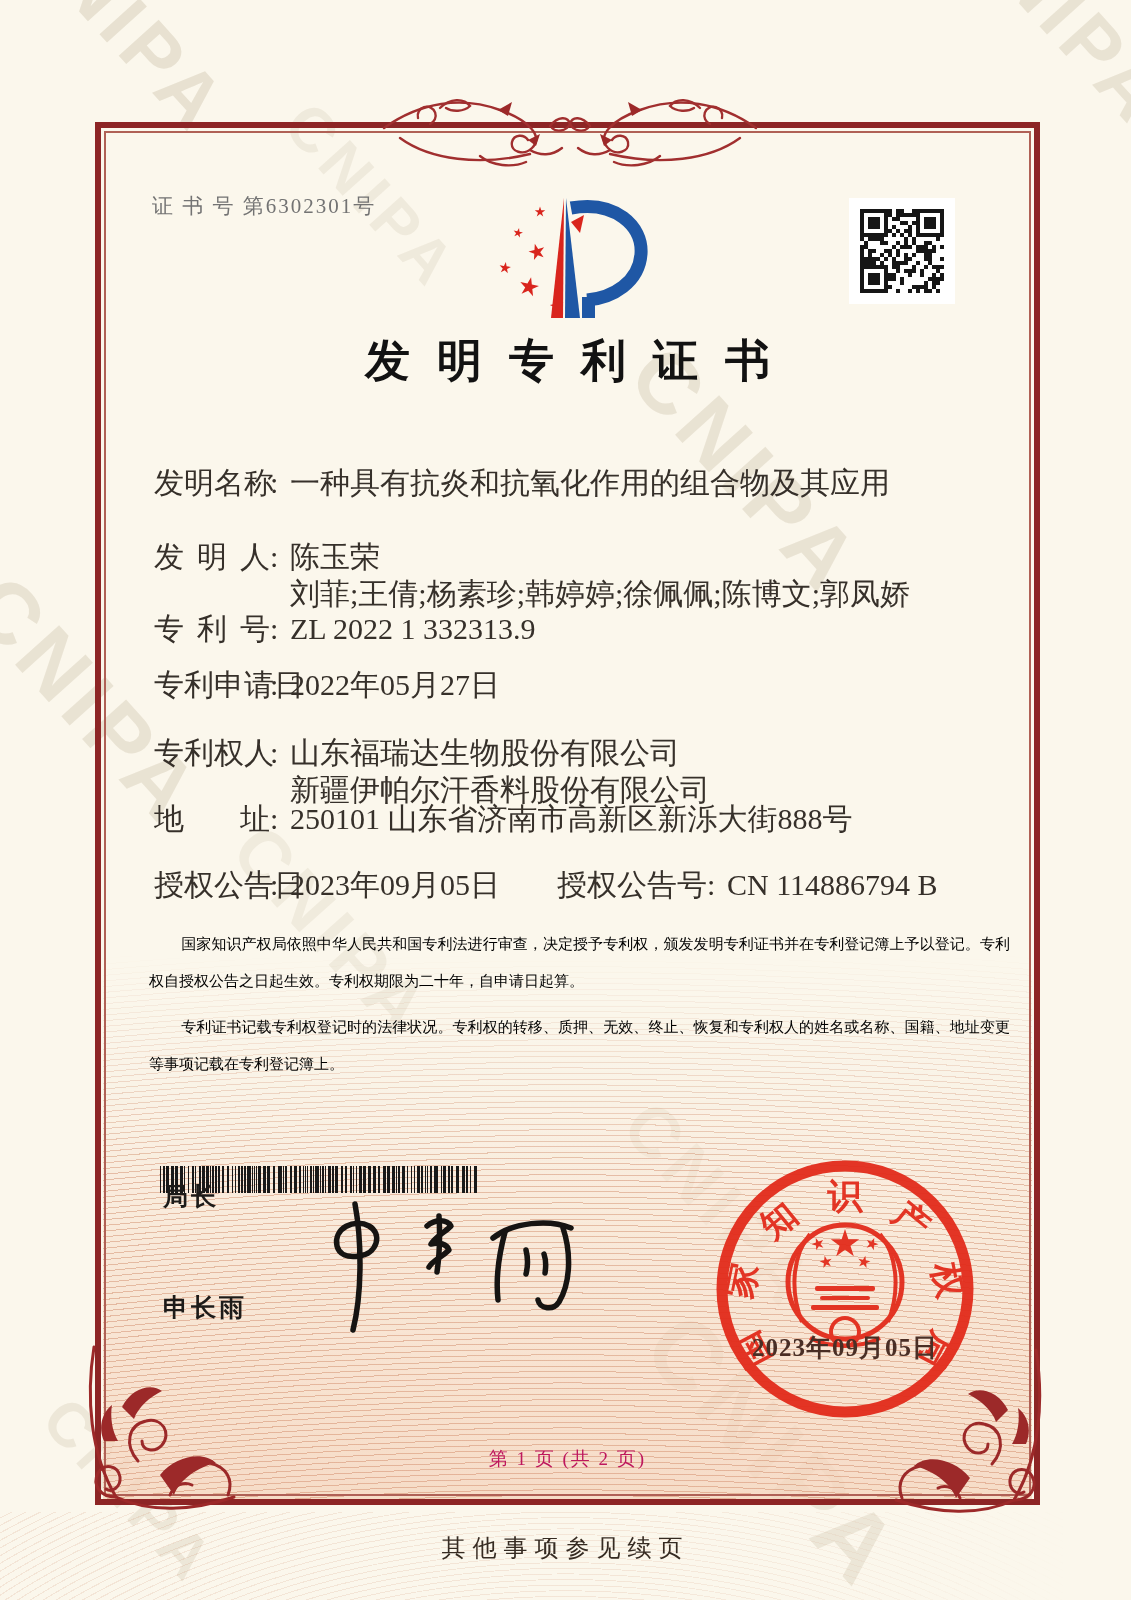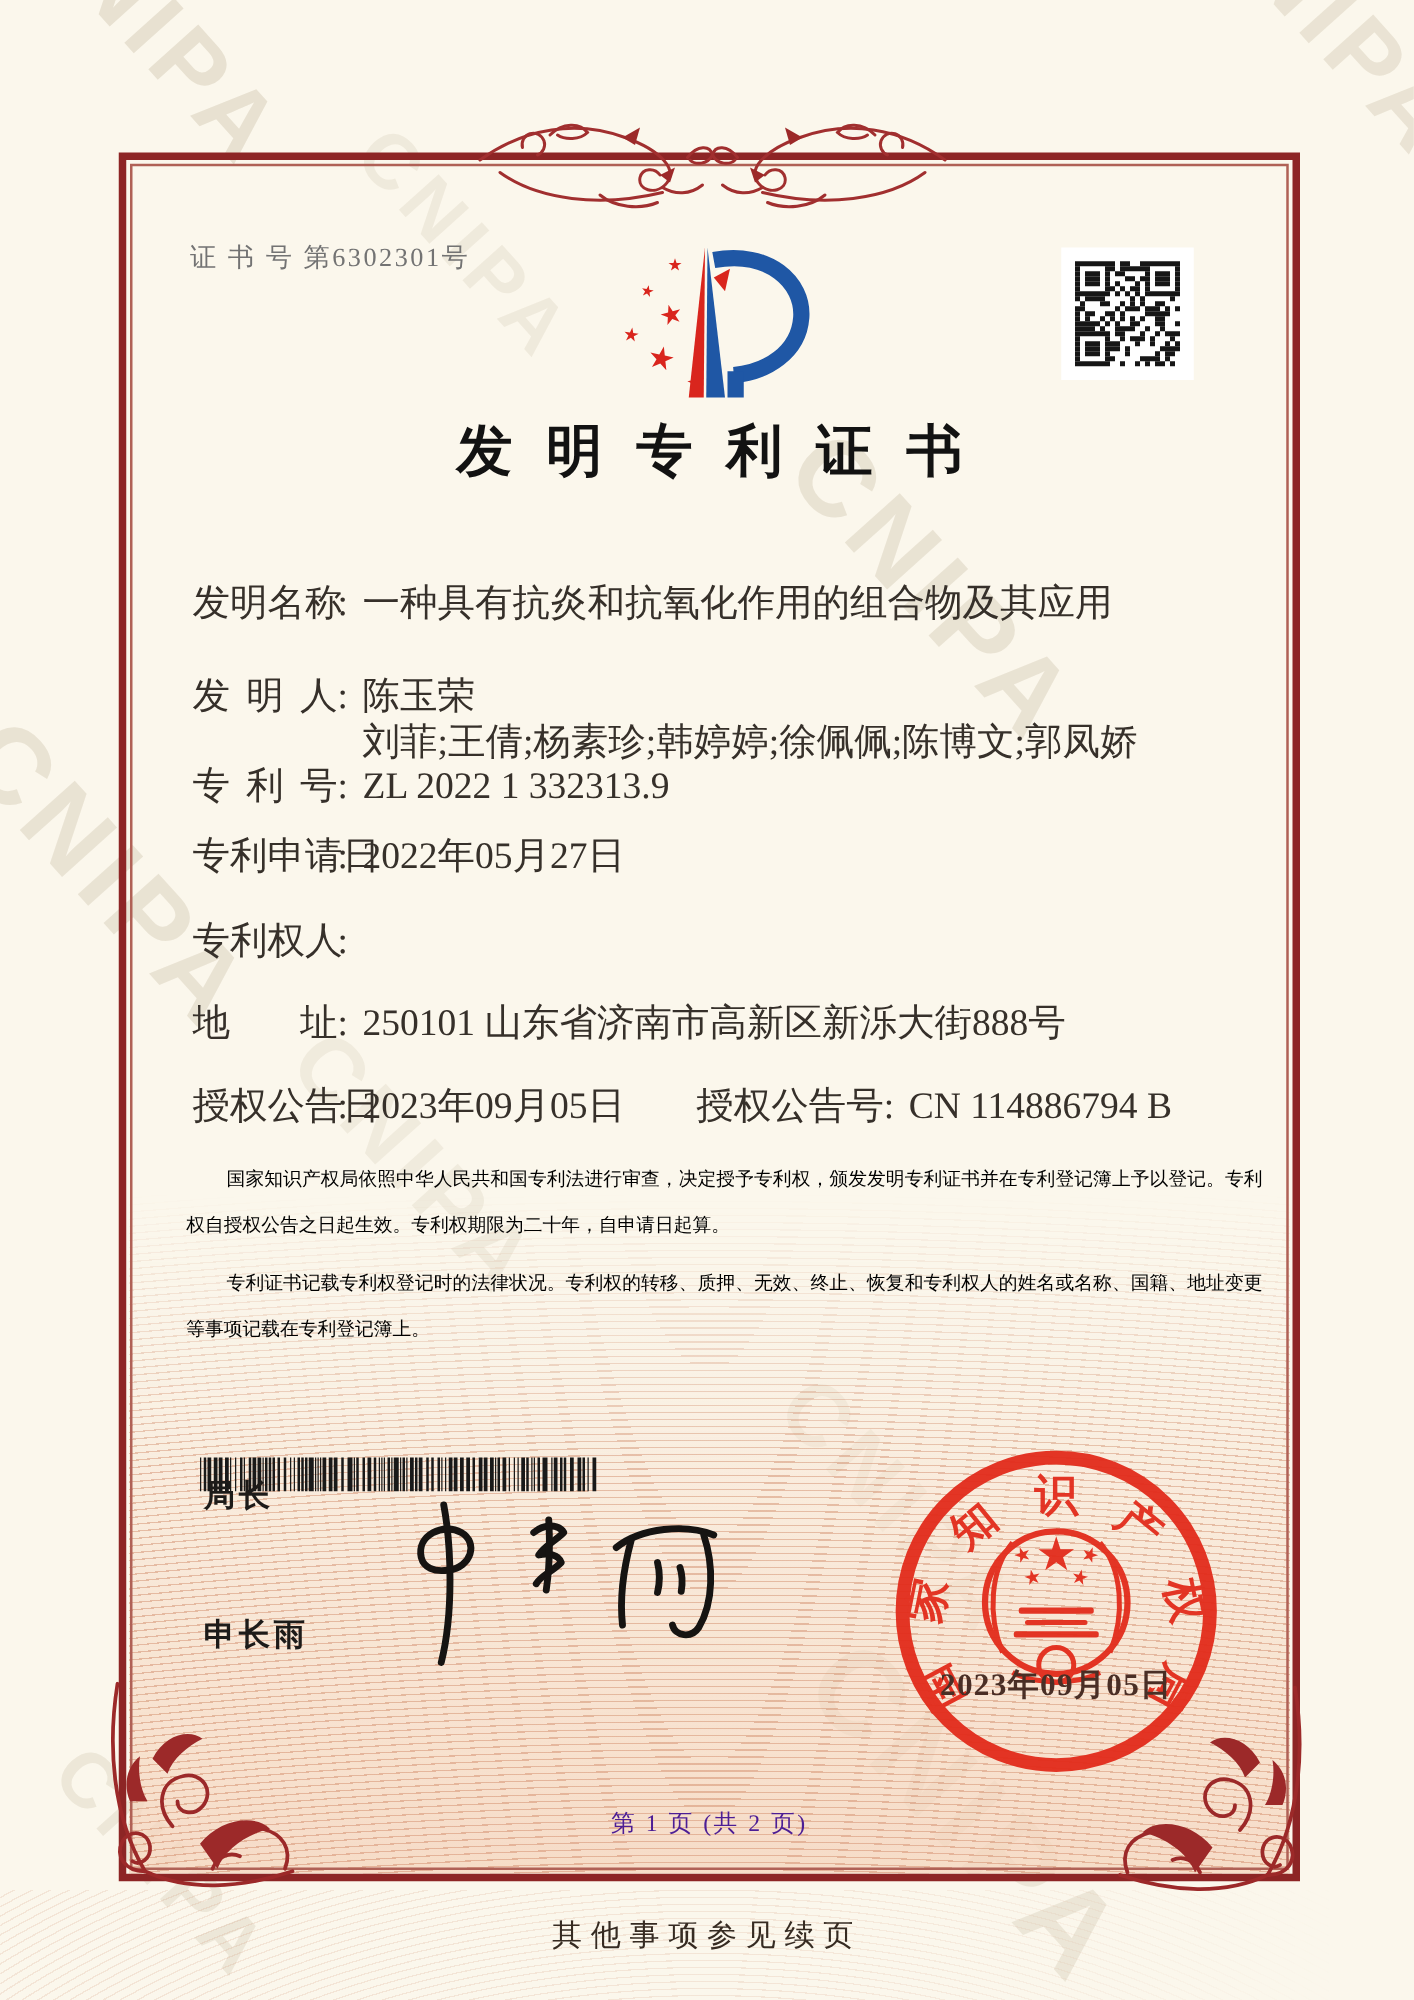--- a/index.html
+++ b/index.html
@@ -83,21 +83,21 @@
     font-family:"Liberation Sans", sans-serif;font-weight:bold;
     font-size:25px;color:#1d1b19;letter-spacing:3px;
   }
   .signature{position:absolute;left:295px;top:1192px;z-index:6;}
   .seal{position:absolute;left:706px;top:1150px;z-index:6;opacity:.94;}
   .seal text{font-family:"Liberation Serif", serif;}
   #seal-arc text{font-size:35px;font-weight:bold;fill:#e22a1a;text-anchor:middle;}
   .seal-date{font-size:25px;font-weight:bold;fill:#40241c;text-anchor:middle;letter-spacing:1px;}
   .footer-page{
     position:absolute;left:95px;top:1446px;width:945px;z-index:5;
-    text-align:center;font-size:19px;color:#4c1d95;letter-spacing:2px;
+    text-align:center;font-size:19px;color:#be185d;letter-spacing:2px;
   }
   .continuation{
     position:absolute;left:0;top:1532px;width:1131px;z-index:5;
     text-align:center;font-size:24px;color:#362b22;letter-spacing:7px;
   }
   svg .stroke{fill:none;stroke:#a12f2f;stroke-width:2.4;stroke-linecap:round;}
   svg .cstroke{fill:none;stroke:#9c2929;stroke-width:3;stroke-linecap:round;}
   svg .cfill{fill:#9c2929;stroke:none;}
   svg .sig{fill:none;stroke:#161412;stroke-width:5.5;stroke-linecap:round;stroke-linejoin:round;}
 </style>
@@ -636,21 +636,21 @@
 
 <div class="row" style="top:610px">
   <span class="lab">专利号</span><span class="colon">:</span><span class="vals"><div>ZL 2022 1 332313.9</div></span>
 </div>
 
 <div class="row" style="top:666px">
   <span class="lab">专利申请日</span><span class="colon">:</span><span class="vals"><div>2022年05月27日</div></span>
 </div>
 
 <div class="row" style="top:734px">
-  <span class="lab">专利权人</span><span class="colon">:</span>
+  <span class="lab">专利权人</span><span class="colon">:</span><span class="vals"><div>山东福瑞达生物股份有限公司</div><div>新疆伊帕尔汗香料股份有限公司</div></span>
 </div>
 
 <div class="row" style="top:800px">
   <span class="lab">地址</span><span class="colon">:</span><span class="vals"><div>250101 山东省济南市高新区新泺大街888号</div></span>
 </div>
 
 <div class="row" style="top:866px">
   <span class="lab">授权公告日</span><span class="colon">:</span><span class="vals"><div>2023年09月05日</div></span>
 </div>
 

